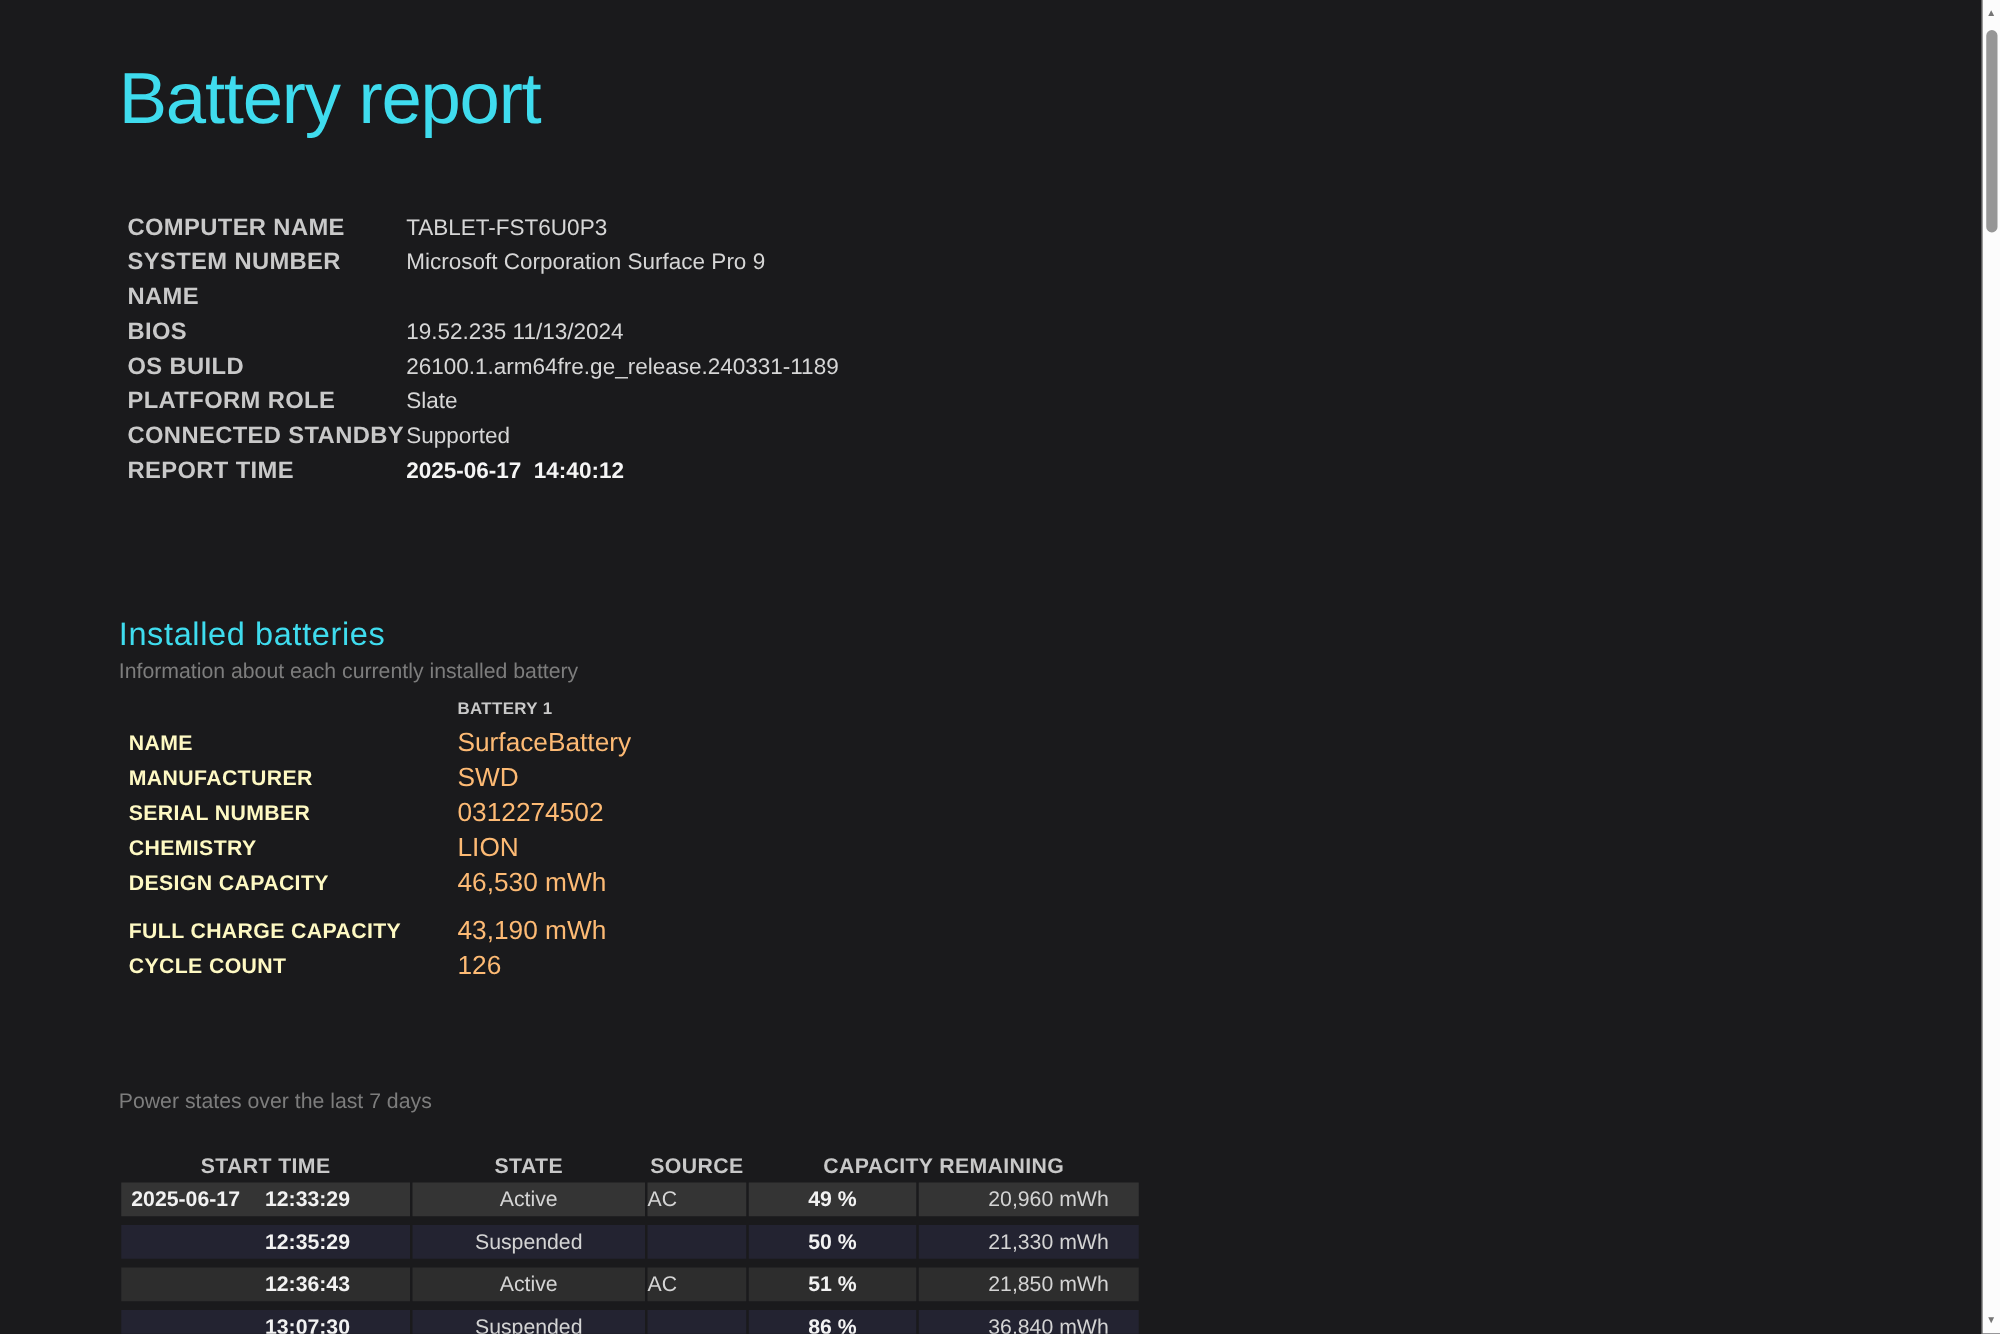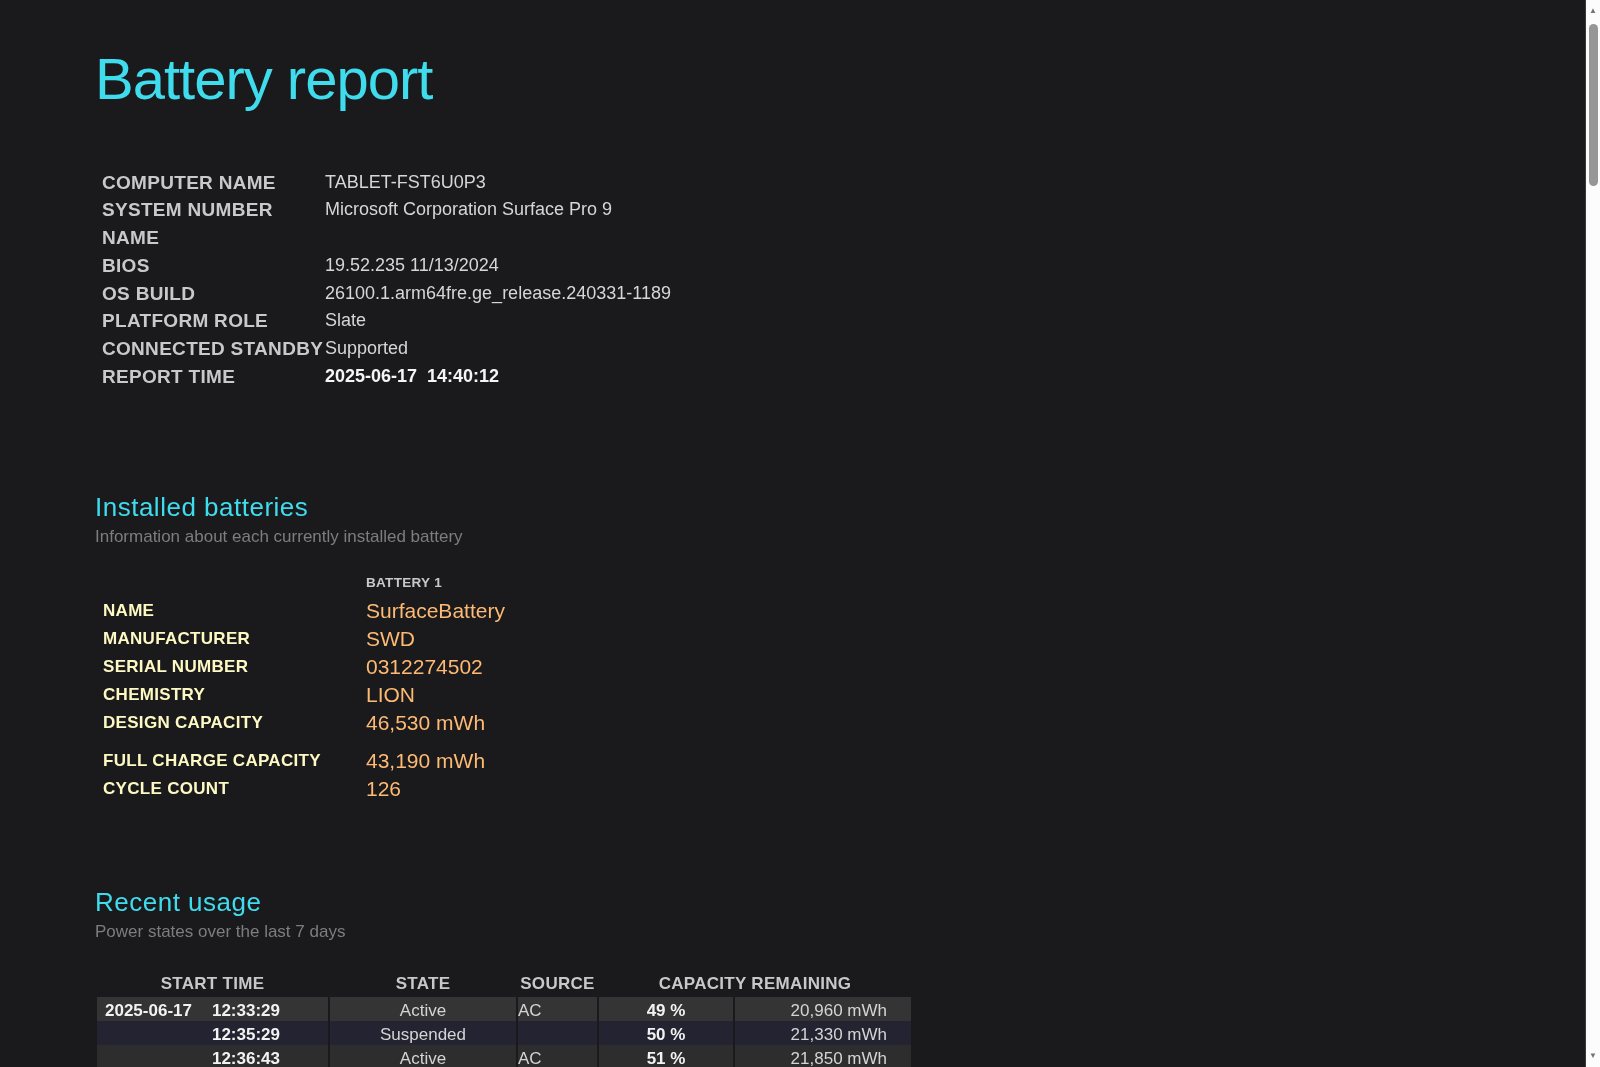--- a/index.html
+++ b/index.html
@@ -35,36 +35,36 @@
   .info-grid .value{font-size:18px;color:#d6d6d6;line-height:27.7px;}
   .info-grid .value.bold{font-weight:bold;color:#f5f5f5;}
   .gap-above{margin-top:10px;}
   h2.section-heading{
     color:var(--accent);
     font-size:26px;font-weight:400;line-height:34px;letter-spacing:.5px;
   }
   .section-sub{font-size:17px;color:#7d7d7d;line-height:24px;margin-top:1px;}
   .sec-installed{margin-top:100px;}
   .sec-recent{margin-top:82px;}
-  .battery-grid{display:grid;grid-template-columns:271px auto;margin-top:20px;}
+  .battery-grid{display:grid;grid-template-columns:271px auto;margin-top:4px;}
   .battery-grid .col-header{
     font-size:13.5px;font-weight:bold;color:#c9c9c9;letter-spacing:.3px;line-height:28px;
   }
   .battery-grid .label{
     font-size:17px;font-weight:bold;color:#fef9c3;
     letter-spacing:.3px;line-height:28px;padding-left:8px;
   }
   .battery-grid .value{font-size:21px;color:#fdba74;line-height:28px;}
   
   .usage-table{margin-top:26px;margin-left:2px;width:814px;}
   .t-row{
     display:grid;
     grid-template-columns:231px 186px 79px 134px 176px;
     column-gap:2px;
-    margin-bottom:8px;
+    margin-bottom:18px;
     height:16px;
   }
   .t-row.t-header{height:24px;margin-bottom:3px;}
   .t-header > div{
     font-size:13.5px;font-weight:bold;color:#c8c8c8;
     letter-spacing:.3px;text-align:center;line-height:24px;background:transparent;
   }
   .t-header .th-capacity{grid-column:4 / 6;}
   .t-row > div{line-height:27px;font-size:17px;}
   .t-row.active > div{background:var(--row-active);}
@@ -140,21 +140,20 @@
       <div class="label">DESIGN CAPACITY</div>
       <div class="value">46,530 mWh</div>
       <div class="label gap-above">FULL CHARGE CAPACITY</div>
       <div class="value gap-above">43,190 mWh</div>
       <div class="label">CYCLE COUNT</div>
       <div class="value">126</div>
     </div>
   </div>
 
   <div class="sec-recent">
-    <h2 class="section-heading">Recent usage</h2>
     <div class="section-sub">Power states over the last 7 days</div>
 
     <div class="usage-table">
       <div class="t-row t-header">
         <div>START TIME</div>
         <div>STATE</div>
         <div>SOURCE</div>
         <div class="th-capacity">CAPACITY REMAINING</div>
       </div>
 

